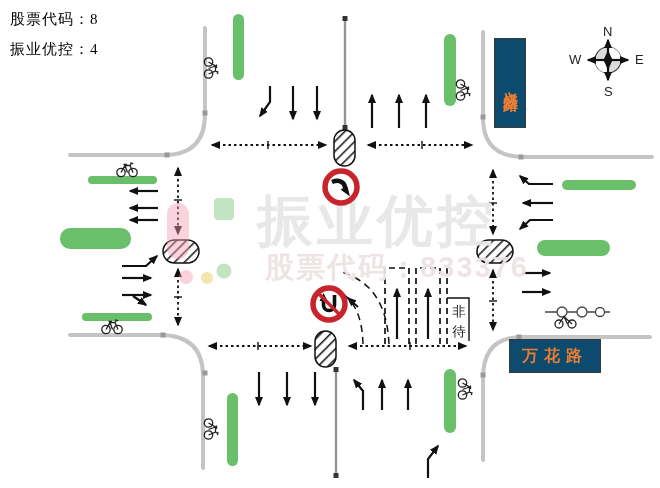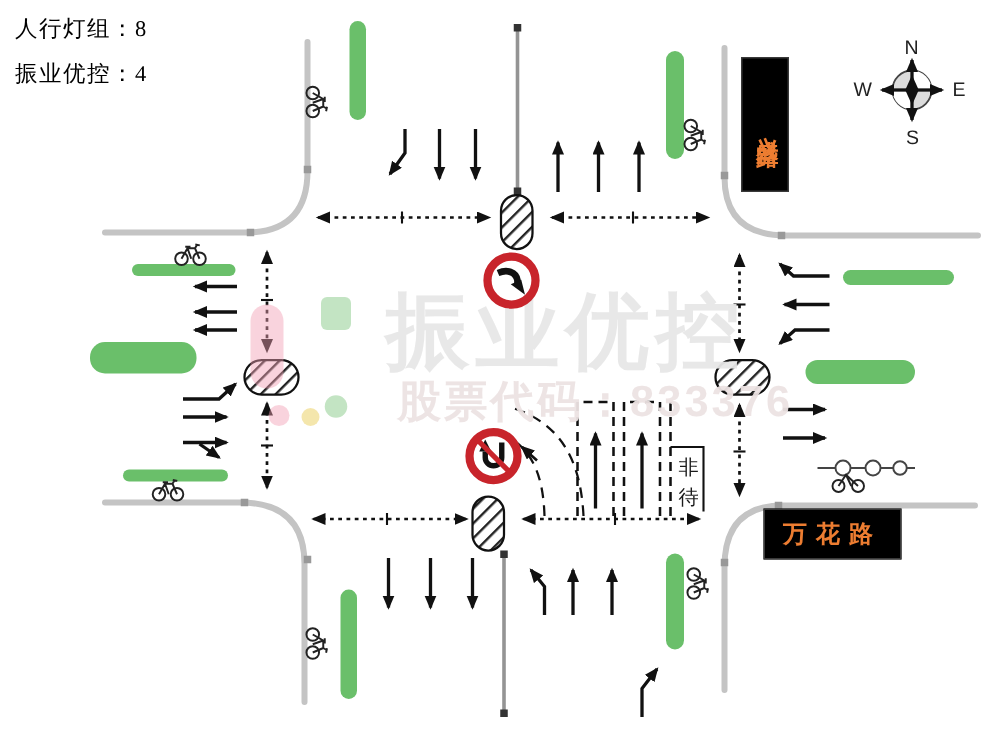--- a/index.html
+++ b/index.html
@@ -1,21 +1,21 @@
 <!DOCTYPE html>
 <html><head>
 <meta charset="utf-8">
 <style>
   html,body{margin:0;padding:0;background:#fff;}
   #stage{position:relative;width:660px;height:488px;background:#fff;overflow:hidden;
          font-family:"Liberation Sans",sans-serif;}
   #diagram-svg{position:absolute;left:0;top:0;z-index:1;}
   .info-line{position:absolute;left:10px;font-size:15px;color:#000;
              font-family:"Liberation Serif",serif;letter-spacing:1px;}
-  .road-label{position:absolute;background:#000000;border:1.5px solid #3a3a3a;
+  .road-label{position:absolute;background:#0c4a6e;border:1.5px solid #3a3a3a;
               color:#ed7d31;font-weight:bold;display:flex;align-items:center;
               justify-content:center;font-family:"Liberation Serif",serif;z-index:12;}
   .road-label.vertical{writing-mode:vertical-rl;letter-spacing:3px;font-size:15px;}
   .road-label.horizontal{letter-spacing:6px;font-size:16px;}
   .waiting-label{position:absolute;left:448px;top:302px;width:22px;font-size:13.5px;
                  line-height:20px;color:#1a1a1a;text-align:center;white-space:pre-line;z-index:11;}
   .compass-letter{position:absolute;font-size:13px;color:#222;z-index:11;}
 </style>
 </head>
 <body>
@@ -220,21 +220,21 @@
       <line x1="608" y1="58" x2="608" y2="40" marker-end="url(#ah)"></line>
       <line x1="608" y1="62" x2="608" y2="80" marker-end="url(#ah)"></line>
       <line x1="606" y1="60" x2="588" y2="60" marker-end="url(#ah)"></line>
       <line x1="610" y1="60" x2="628" y2="60" marker-end="url(#ah)"></line>
     </g>
     <polygon points="608,50 612.5,60 608,70 603.5,60" fill="#111"></polygon>
   </g>
 </svg>
 
 <div class="info-line" style="top:10px;">
-  <span>人行灯组：</span><span>8</span>
+  <span>股票代码：</span><span>8</span>
 </div>
 <div class="info-line" style="top:40px;">
   <span>振业优控：</span><span>4</span>
 </div>
 
 <div class="road-label vertical" style="left:494px;top:38px;width:30px;height:88px;">兴盛路</div>
 <div class="road-label horizontal" style="left:509px;top:339px;width:90px;height:32px;">万花路</div>
 
 <div class="waiting-label">非
 待</div>

